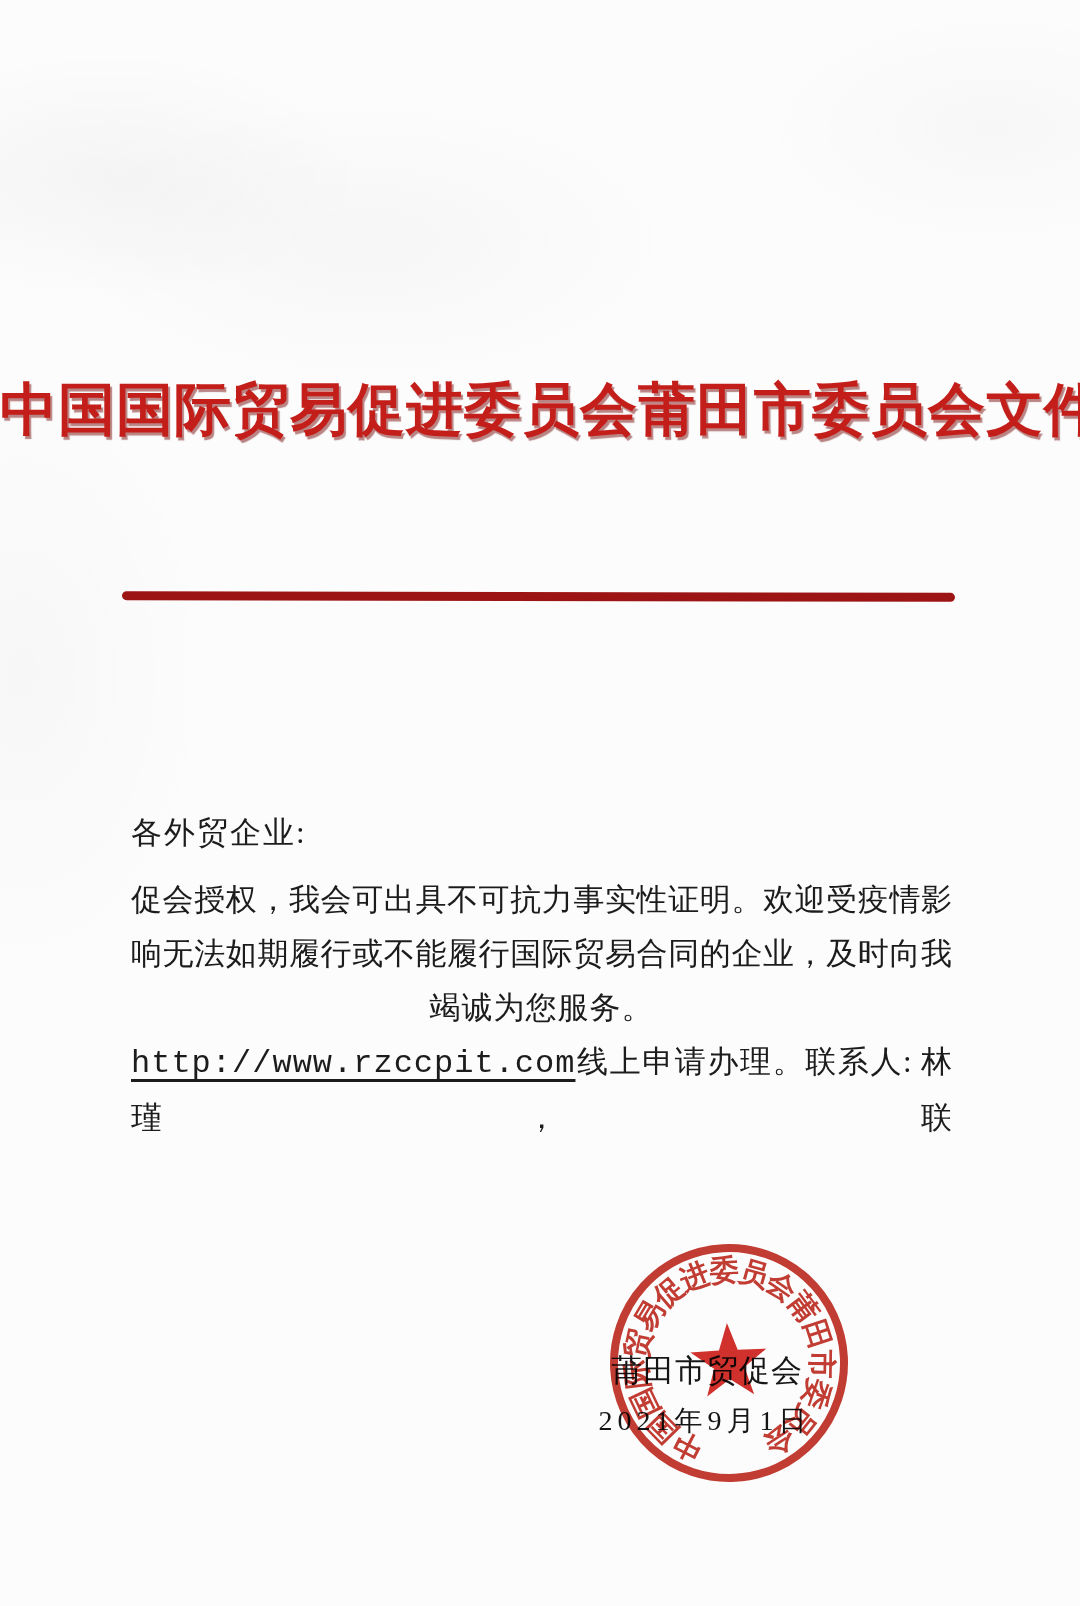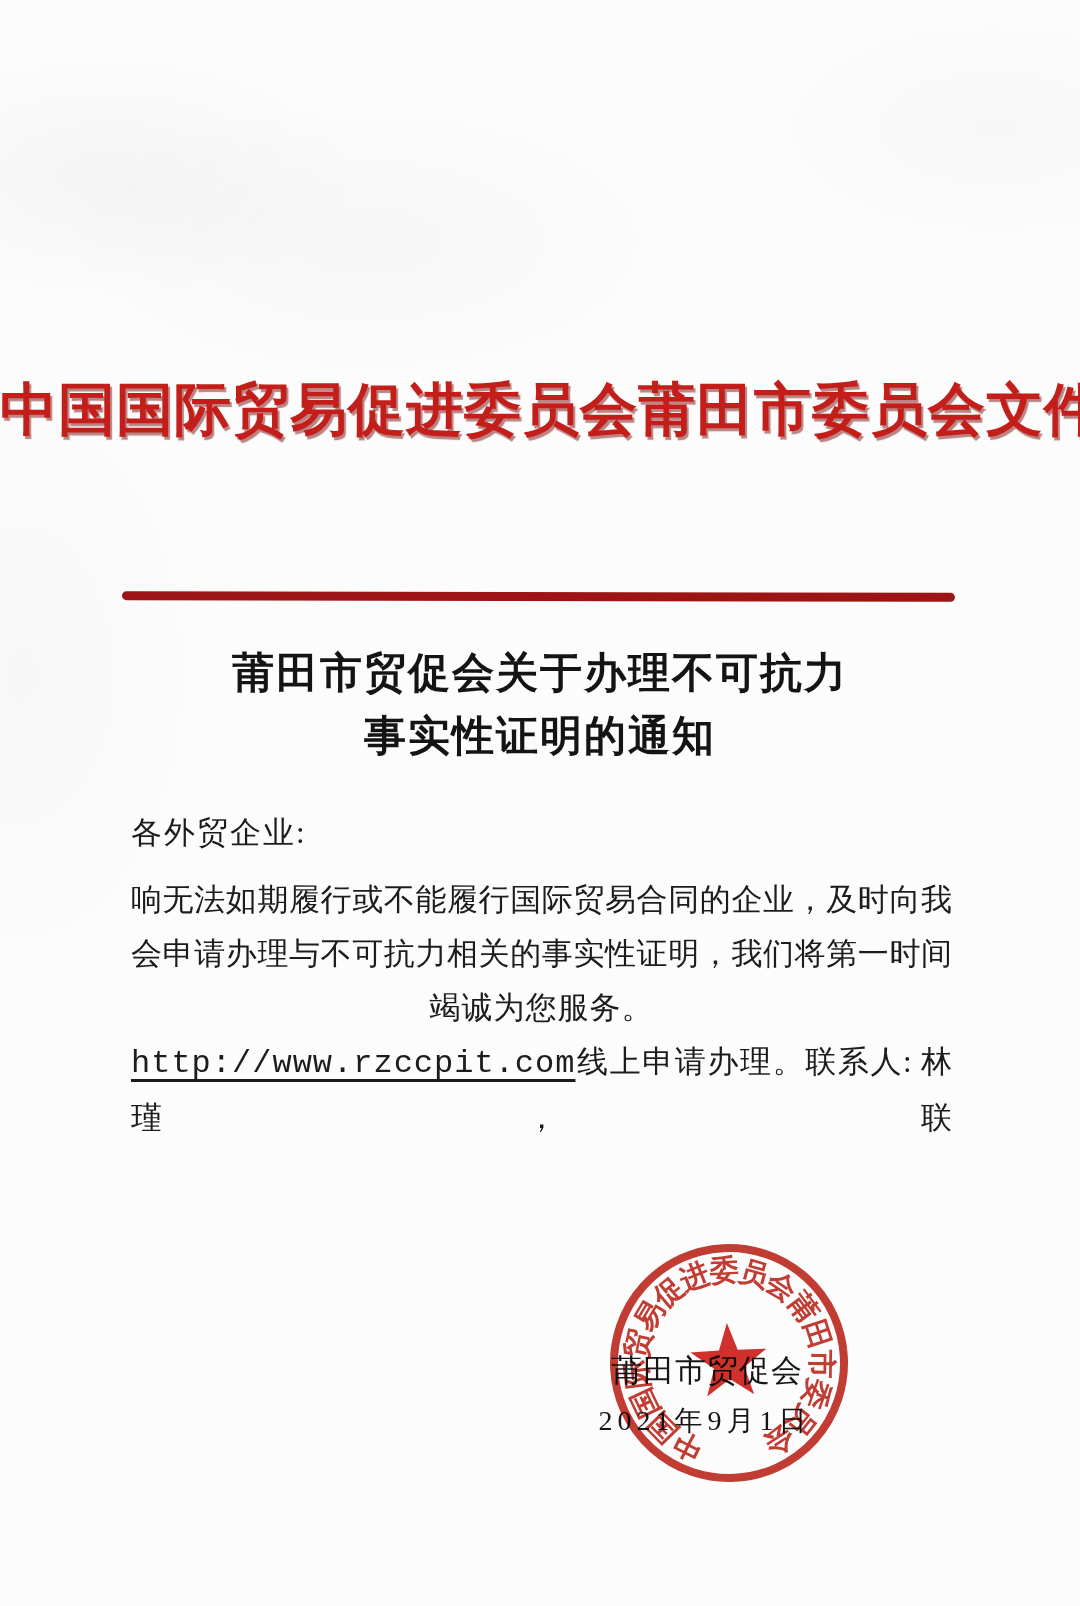--- a/index.html
+++ b/index.html
@@ -107,30 +107,26 @@
 </style>
 </head>
 <body>
 
 <div class="page">
 
   <div class="header-title">中国国际贸易促进委员会莆田市委员会文件</div>
 
   <div class="red-divider"></div>
 
-  <div class="doc-title">
-    <div>莆田市贸促会关于办理不可抗力</div>
-    <div>事实性证明的通知</div>
-  </div>
 
   <div class="body-block">
     <div class="salutation">各外贸企业:</div>
 
+    <div class="jline">促会授权，我会可出具不可抗力事实性证明。欢迎受疫情影</div>
     <div class="jline">响无法如期履行或不能履行国际贸易合同的企业，及时向我</div>
-    <div class="jline">会申请办理与不可抗力相关的事实性证明，我们将第一时间</div>
     <div class="lline">竭诚为您服务。</div>
 
 
     <div class="jline"><span class="url-text">http://www.rzccpit.com</span><span>线上申请办理。联系人: 林 瑾，联</span></div>
 
   </div>
 
   <div class="signature-org">莆田市贸促会</div>
 
   <div class="signature-date">2021年9月1日</div>

